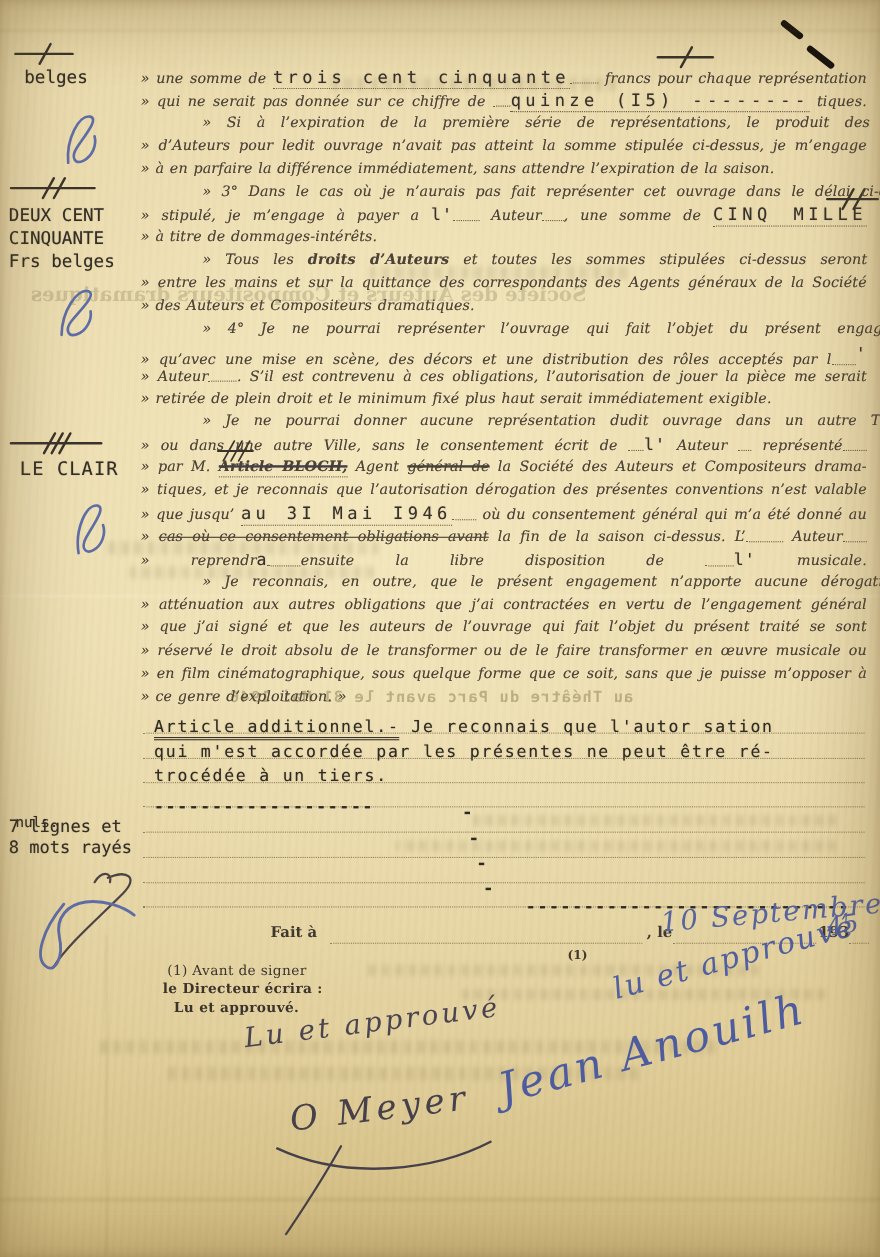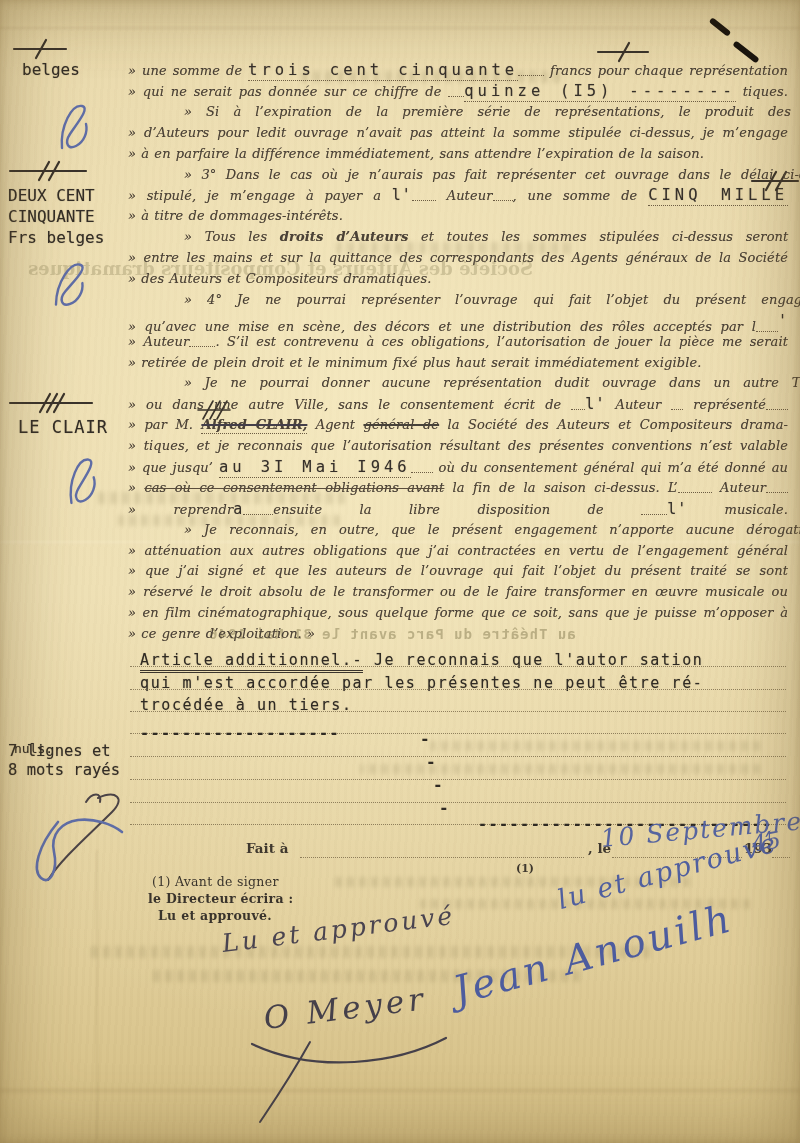--- a/index.html
+++ b/index.html
@@ -153,22 +153,22 @@
       <div class="bline" style="top: 208px;"><span class="p">» à titre de dommages-intérêts.</span></div>
       <div class="bline just" style="top: 229px; padding-left: 56px;"><span class="p">» Tous les </span><span class="p b">droits d’Auteurs</span><span class="p"> et toutes les sommes stipulées ci-dessus seront versés</span></div>
       <div class="bline just" style="top: 250px;"><span class="p">» entre les mains et sur la quittance des correspondants des Agents généraux de la Société</span></div>
       <div class="bline" style="top: 271px;"><span class="p">» des Auteurs et Compositeurs dramatiques.</span></div>
       <div class="bline just" style="top: 292px; padding-left: 56px;"><span class="p">» 4° Je ne pourrai représenter l’ouvrage qui fait l’objet du présent engagement</span></div>
       <div class="bline just" style="top: 313px;"><span class="p">» qu’avec une mise en scène, des décors et une distribution des rôles acceptés par l</span><span class="lead" style="width: 22px;"></span><span class="tw sup">'</span></div>
       <div class="bline just" style="top: 334px;"><span class="p">» Auteur</span><span class="lead" style="width: 26px;"></span><span class="p">. S’il est contrevenu à ces obligations, l’autorisation de jouer la pièce me serait</span></div>
       <div class="bline" style="top: 355px;"><span class="p">» retirée de plein droit et le minimum fixé plus haut serait immédiatement exigible.</span></div>
       <div class="bline just" style="top: 375px; padding-left: 56px;"><span class="p">» Je ne pourrai donner aucune représentation dudit ouvrage dans un autre Théâtre</span></div>
       <div class="bline just" style="top: 396px;"><span class="p">» ou dans une autre Ville, sans le consentement écrit de </span><span class="lead" style="width: 14px;"></span><span class="tw">l'</span><span class="p"> Auteur </span><span class="lead" style="width: 12px;"></span><span class="p"> représenté</span><span class="lead" style="width: 22px;"></span></div>
-      <div class="bline just" style="top: 417px;"><span class="p">» par M. </span><span class="p b sttw twl">Alfred CLAIR,</span><span class="p"> Agent </span><span class="p stink">général de</span><span class="p"> la Société des Auteurs et Compositeurs drama-</span></div>
-      <div class="bline just" style="top: 438px;"><span class="p">» tiques, et je reconnais que l’autorisation résultant des présentes conventions n’est valable</span></div>
+      <div class="bline just" style="top: 417px;"><span class="p">» par M. </span><span class="p b sttw twl">Article BLOCH,</span><span class="p"> Agent </span><span class="p stink">général de</span><span class="p"> la Société des Auteurs et Compositeurs drama-</span></div>
+      <div class="bline just" style="top: 438px;"><span class="p">» tiques, et je reconnais que l’autorisation dérogation des présentes conventions n’est valable</span></div>
       <div class="bline just" style="top: 459px;"><span class="p">» que jusqu’ </span><span class="tw twW twl">au 3I Mai I946</span><span class="lead" style="width: 22px;"></span><span class="p"> où du consentement général qui m’a été donné au</span></div>
       <div class="bline just" style="top: 480px;"><span class="p">» </span><span class="p stink2">cas où ce consentement obligations avant</span><span class="p"> la fin de la saison ci-dessus. L’</span><span class="lead" style="width: 34px;"></span><span class="p"> Auteur</span><span class="lead" style="width: 22px;"></span></div>
       <div class="bline just" style="top: 501px;"><span class="p">» reprendr</span><span class="tw">a</span><span class="lead" style="width: 30px;"></span><span class="p">ensuite la libre disposition de </span><span class="lead" style="width: 26px;"></span><span class="tw">l'</span><span class="p"> musicale.</span></div>
       <div class="bline just" style="top: 522px; padding-left: 56px;"><span class="p">» Je reconnais, en outre, que le présent engagement n’apporte aucune dérogation ni</span></div>
       <div class="bline just" style="top: 543px;"><span class="p">» atténuation aux autres obligations que j’ai contractées en vertu de l’engagement général</span></div>
       <div class="bline just" style="top: 563px;"><span class="p">» que j’ai signé et que les auteurs de l’ouvrage qui fait l’objet du présent traité se sont</span></div>
       <div class="bline just" style="top: 584px;"><span class="p">» réservé le droit absolu de le transformer ou de le faire transformer en œuvre musicale ou</span></div>
       <div class="bline just" style="top: 605px; font-style: italic;"><span class="p">» en film cinématographique, sous quelque forme que ce soit, sans que je puisse m’opposer à</span></div>
       <div class="bline" style="top: 626px;"><span class="p">» ce genre d’exploitation. »</span></div>
     </div>

